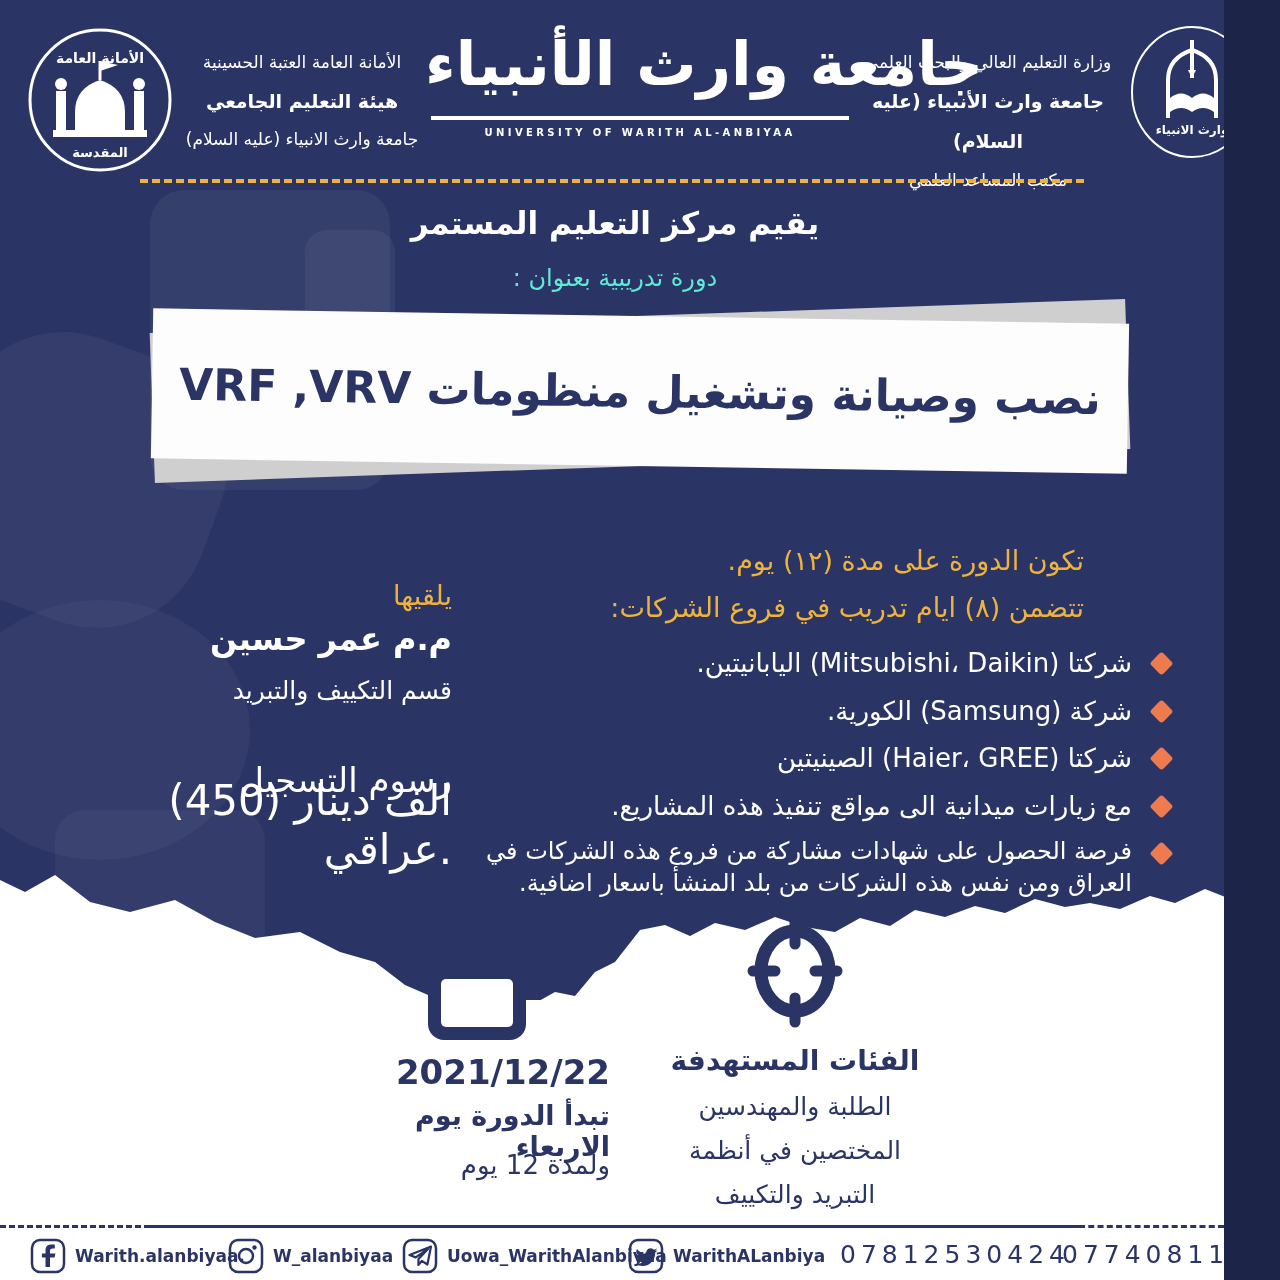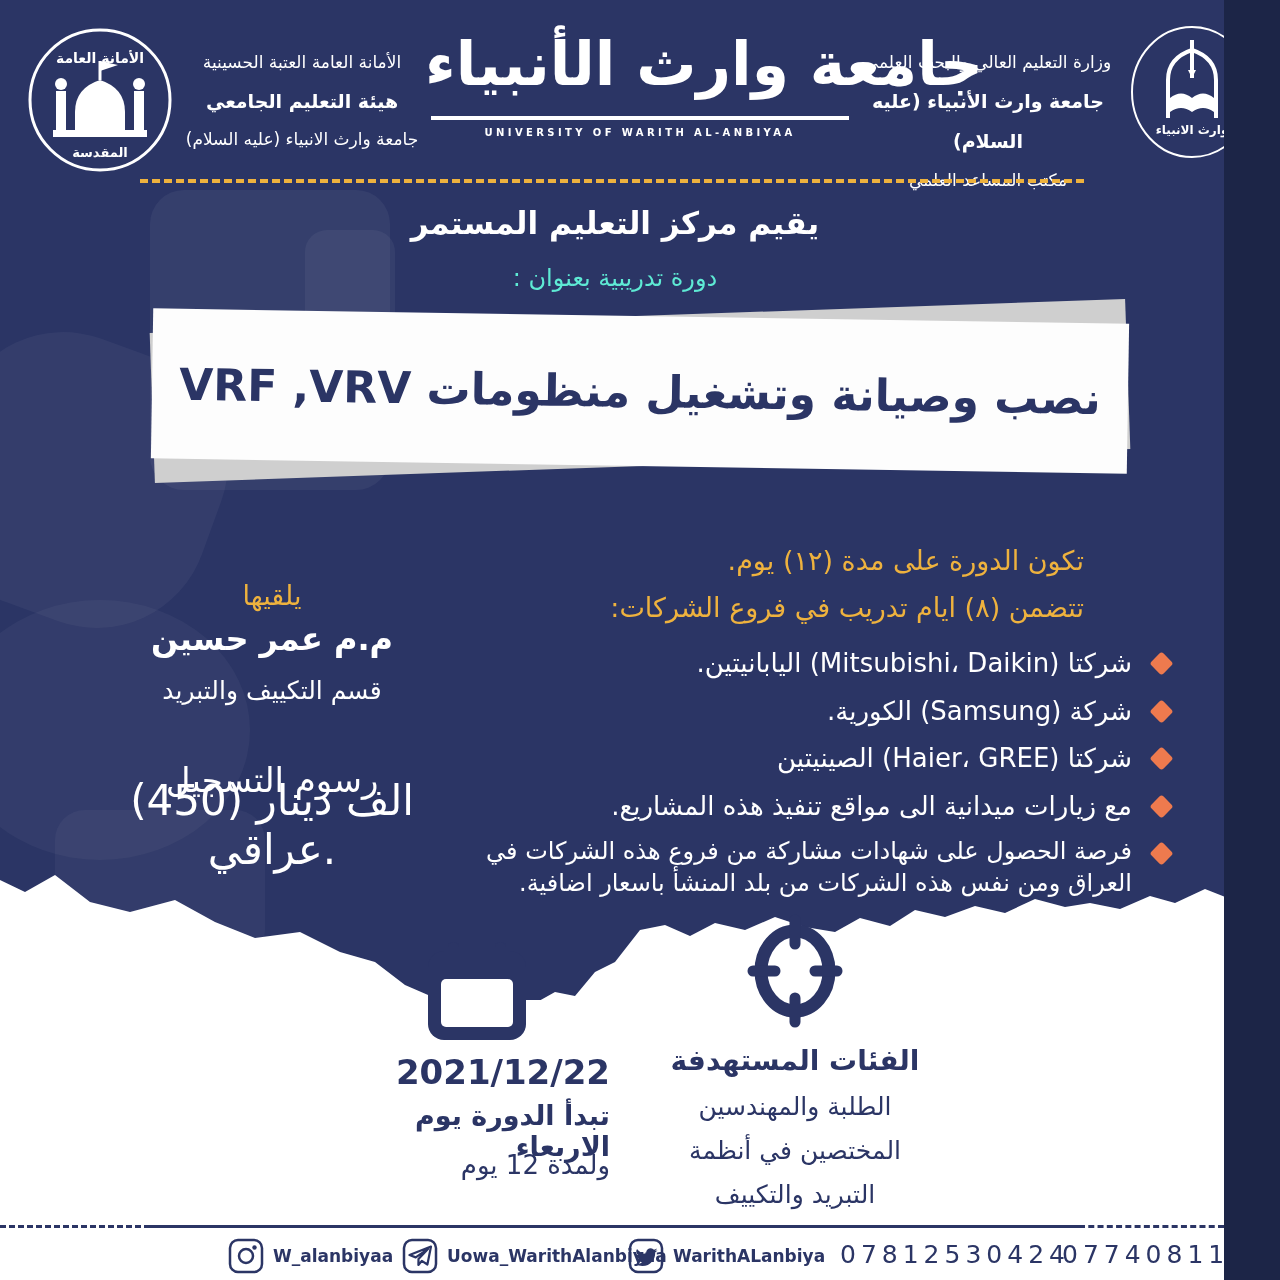--- a/index.html
+++ b/index.html
@@ -39,21 +39,21 @@
   
   .detail-line{right:140px;color:#eeb23e;font-size:27px;direction:rtl;white-space:nowrap;}
   .d1{top:545px;} .d2{top:592px;}
   .bullets{right:40px;top:634px;width:724px;margin:12px;padding:0;list-style:none;direction:rtl;}
   .bullets li{position:relative;padding-right:40px;margin-bottom:13px;font-size:26px;
     line-height:1.33;text-align:right;color:#fff;}
   .bullets li::before{content:"";position:absolute;right:2px;top:9px;width:17px;height:17px;
     background:#ee7a4e;border-radius:3px;transform:rotate(45deg);}
   .bullets li:last-child{font-size:24px;}
   
-  .lect{left:92px;width:360px;text-align:center;direction:rtl;}
+  .lect{left:92px;width:360px;text-align:right;direction:rtl;}
   .lect-label{top:580px;color:#eeb23e;font-size:27px;}
   .lect-name{top:620px;font-size:32px;font-weight:bold;}
   .lect-dept{top:676px;font-size:25px;}
   .fees1{top:760px;font-size:34px;}
   .fees2{top:776px;font-size:42px;direction:ltr;}
   
   .tear{left:0;top:858px;width:1280px;height:143px;display:block;}
   .sheet{left:0;top:1000px;width:1280px;height:280px;background:#ffffff;}
   
   .cal-icon{left:424px;top:942px;}
@@ -190,20 +190,27 @@
   </svg>
   <div class="abs aud aud-title">الفئات المستهدفة</div>
   <div class="abs aud aud-l1">الطلبة والمهندسين</div>
   <div class="abs aud aud-l2">المختصين في أنظمة</div>
   <div class="abs aud aud-l3">التبريد والتكييف</div>
 
   <div class="abs sep sep-l"></div>
   <div class="abs sep sep-m"></div>
   <div class="abs sep sep-r"></div>
 
+  <div class="abs soc fb">
+    <svg width="36" height="36" viewBox="0 0 36 36">
+      <rect x="2" y="2" width="32" height="32" rx="8" fill="none" stroke="#2b3565" stroke-width="2.5"></rect>
+      <path fill="#2b3565" d="M20,29 V19.5 h4.6 l.8-4 H20 v-2.6 c0-1.5.9-2.4 2.4-2.4 h2.4 V6.4 h-3.6 c-3.9,0-5.7,2.3-5.7,5.9 v3.2 h-3.6 v4 h3.6 V29 Z"></path>
+    </svg>
+    <span class="soc-label">Warith.alanbiyaa.</span>
+  </div>
 
   <div class="abs soc ig">
     <svg width="36" height="36" viewBox="0 0 36 36">
       <rect x="2" y="2" width="32" height="32" rx="8" fill="none" stroke="#2b3565" stroke-width="2.5"></rect>
       <circle cx="18" cy="18" r="7" fill="none" stroke="#2b3565" stroke-width="2.5"></circle>
       <circle cx="26.5" cy="9.5" r="2.2" fill="#2b3565"></circle>
     </svg>
     <span class="soc-label">W_alanbiyaa</span>
   </div>
 

